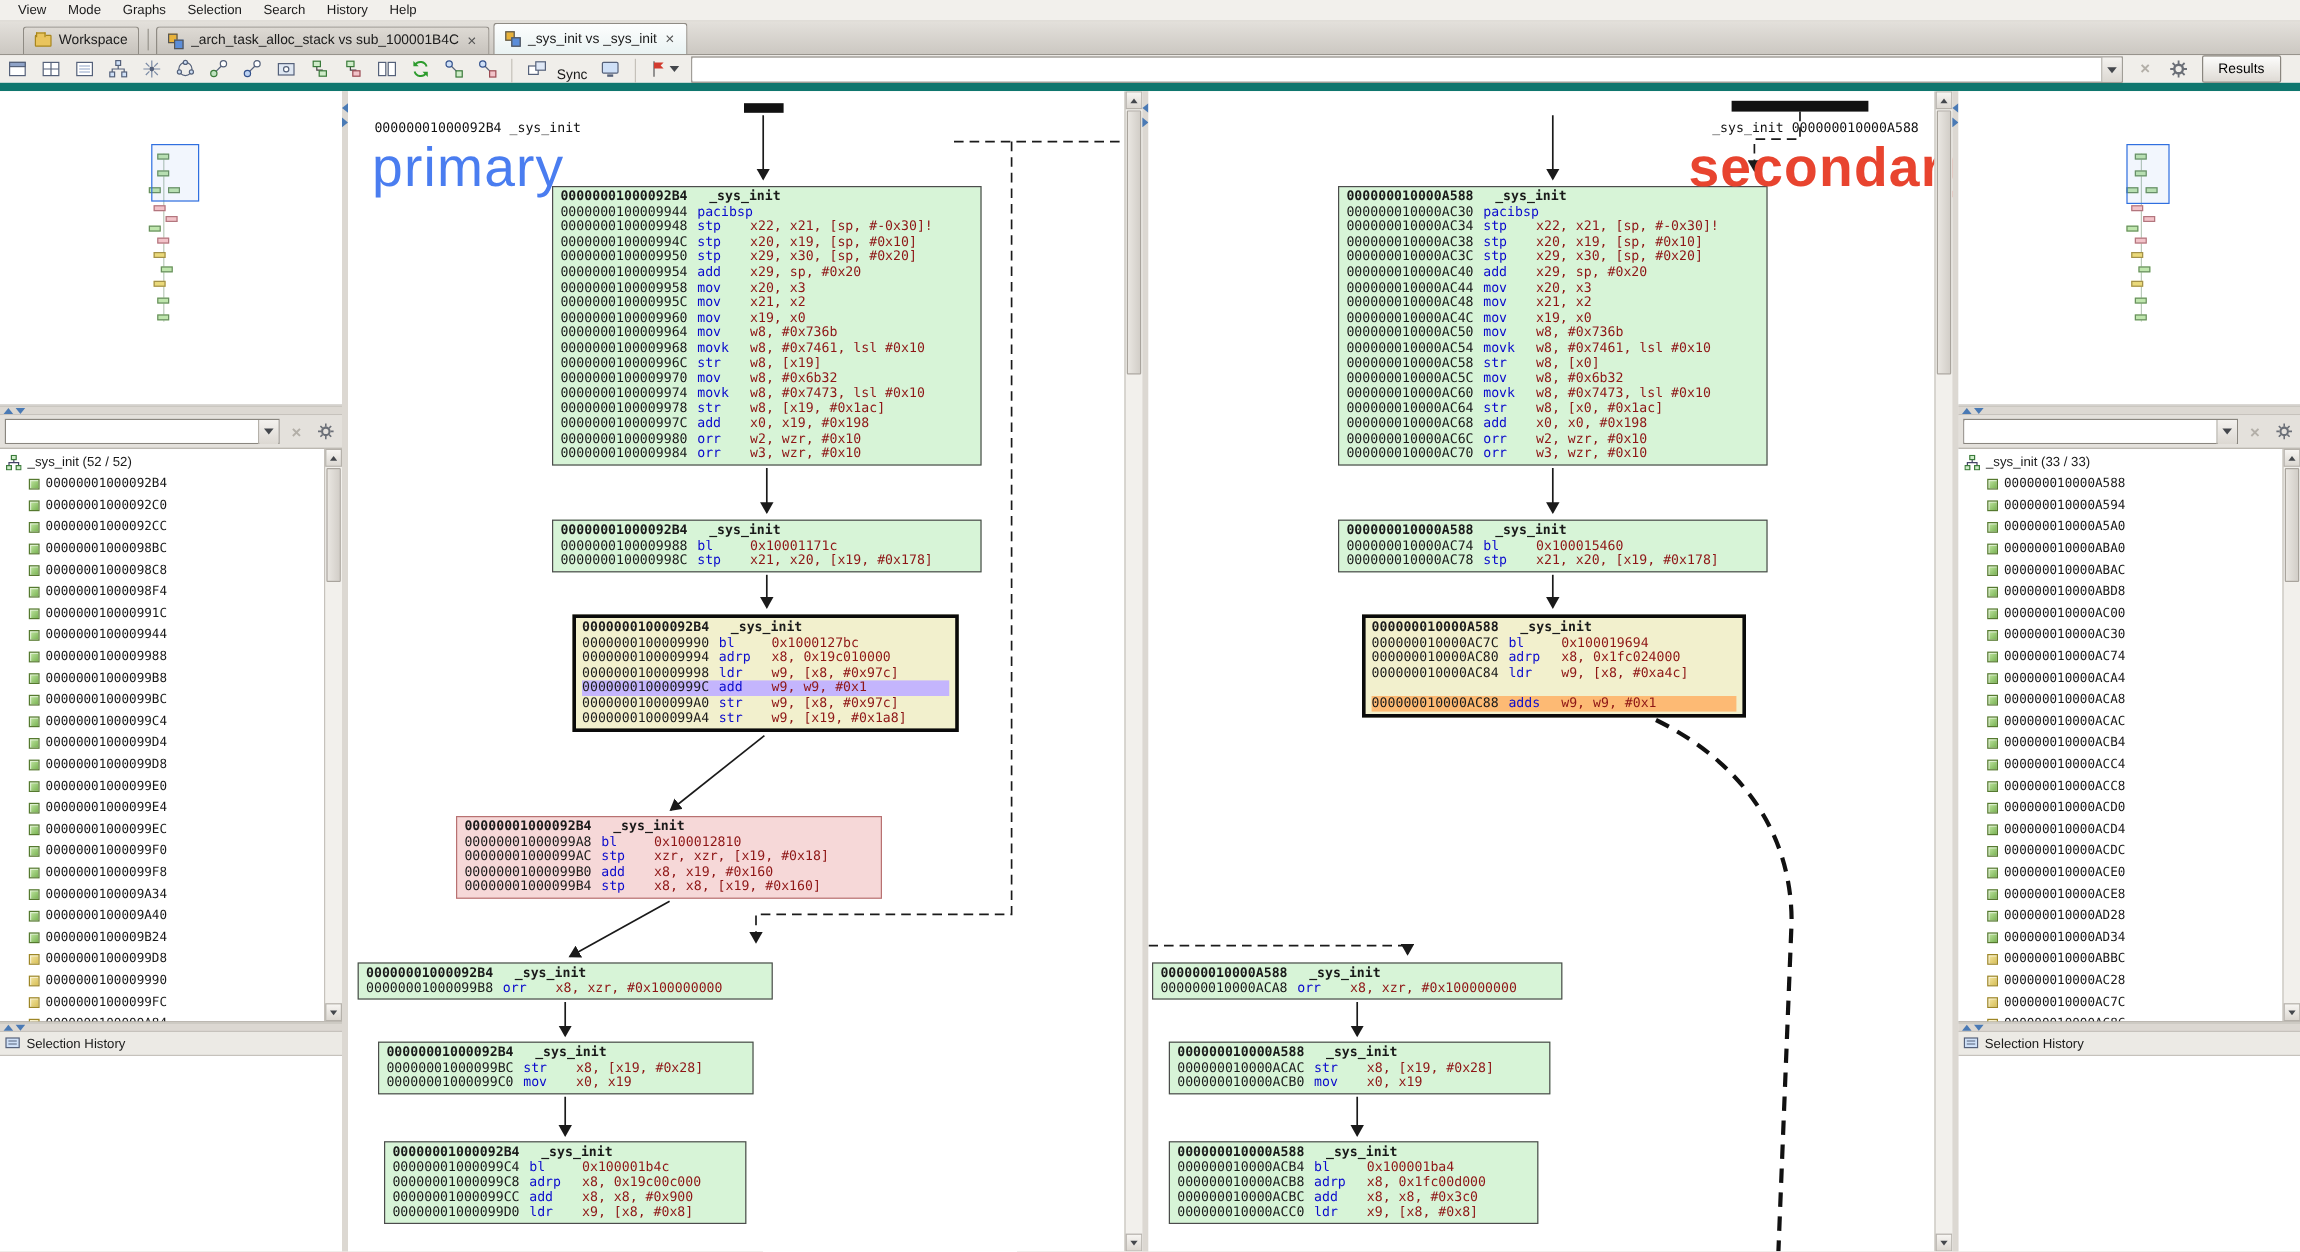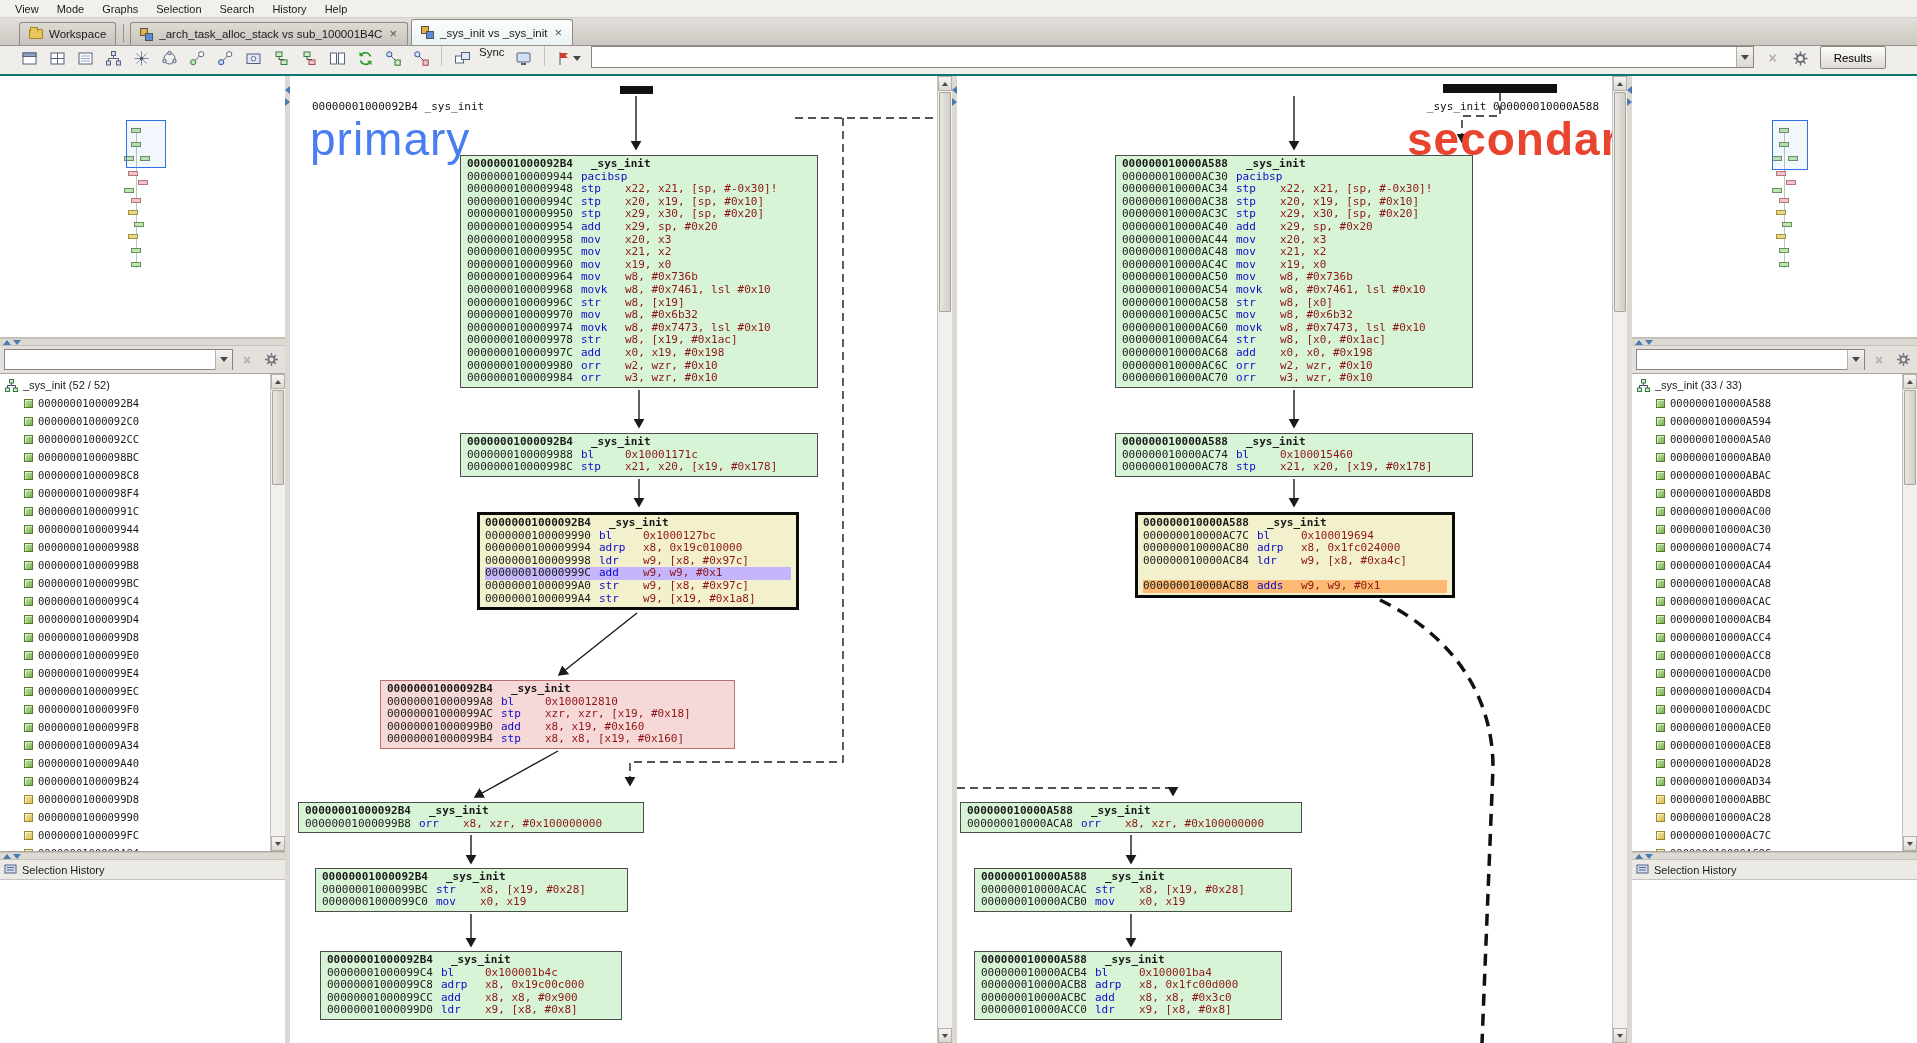--- a/index.html
+++ b/index.html
@@ -14,21 +14,21 @@
   .tab.active{height:26px;background:linear-gradient(#fdfefe,#e9f2f2)}
   .tab .close{font-size:13px;line-height:10px;color:#555;padding:0 1px;cursor:default}
   .folder{width:14px;height:10px;background:#e9c45d;border:1px solid #a8861f;border-radius:1px;position:relative}
   .folder:before{content:"";position:absolute;top:-3px;left:0;width:6px;height:3px;background:#e9c45d;border:1px solid #a8861f;border-bottom:none}
   .difficon{width:13px;height:13px;position:relative;flex:0 0 13px}
   .difficon i{position:absolute;width:8px;height:8px;border:1px solid #555}
   .difficon .bk{left:0;top:0;background:#e8b23a}
   .difficon .fr{right:0;bottom:0;background:#5b8dd9}
   .tabsep{width:1px;height:18px;background:#97938c;margin:0 6px 3px 4px}
   
-  .toolbar{height:30px;background:#f0eeea;display:flex;align-items:flex-start;gap:2px;padding:0 16px;border-bottom:2px solid #0f766e}
+  .toolbar{height:30px;background:#f0eeea;display:flex;align-items:flex-end;gap:2px;padding:0 1px;border-bottom:7px solid #0f766e}
   .tbtn{width:26px;height:24px;display:flex;align-items:center;justify-content:center;border:1px solid transparent;border-radius:2px;background:transparent;cursor:default}
   .tsep{width:1px;height:20px;background:#c5c1ba;margin:0 5px}
   .synclbl{margin:0 4px 0 2px;font-size:11.5px}
   .combo{flex:1;height:22px;background:#fff;border:1px solid #8a867f;display:flex;align-items:center;margin:0 4px;min-width:120px}
   .combo input{flex:1;border:none;outline:none;height:18px;font-size:11px;padding:0 4px;font-family:"DejaVu Sans",sans-serif}
   .combo .combo-btn{width:17px;height:20px;border-left:1px solid #b5b1aa;background:linear-gradient(#f4f2ef,#dcd8d2);display:flex;align-items:center;justify-content:center}
   .tri-dn{width:0;height:0;border-left:4px solid transparent;border-right:4px solid transparent;border-top:5px solid #44474c}
   .tri-up{width:0;height:0;border-left:4px solid transparent;border-right:4px solid transparent;border-bottom:5px solid #44474c}
   .xbtn{color:#b3afa8;font-size:14px;font-weight:bold}
   .results-btn{height:23px;padding:0 13px;border:1px solid #8a867f;border-radius:2px;background:linear-gradient(#fdfdfc,#dedad4);font-size:11.5px;margin:0 15px 0 4px}

